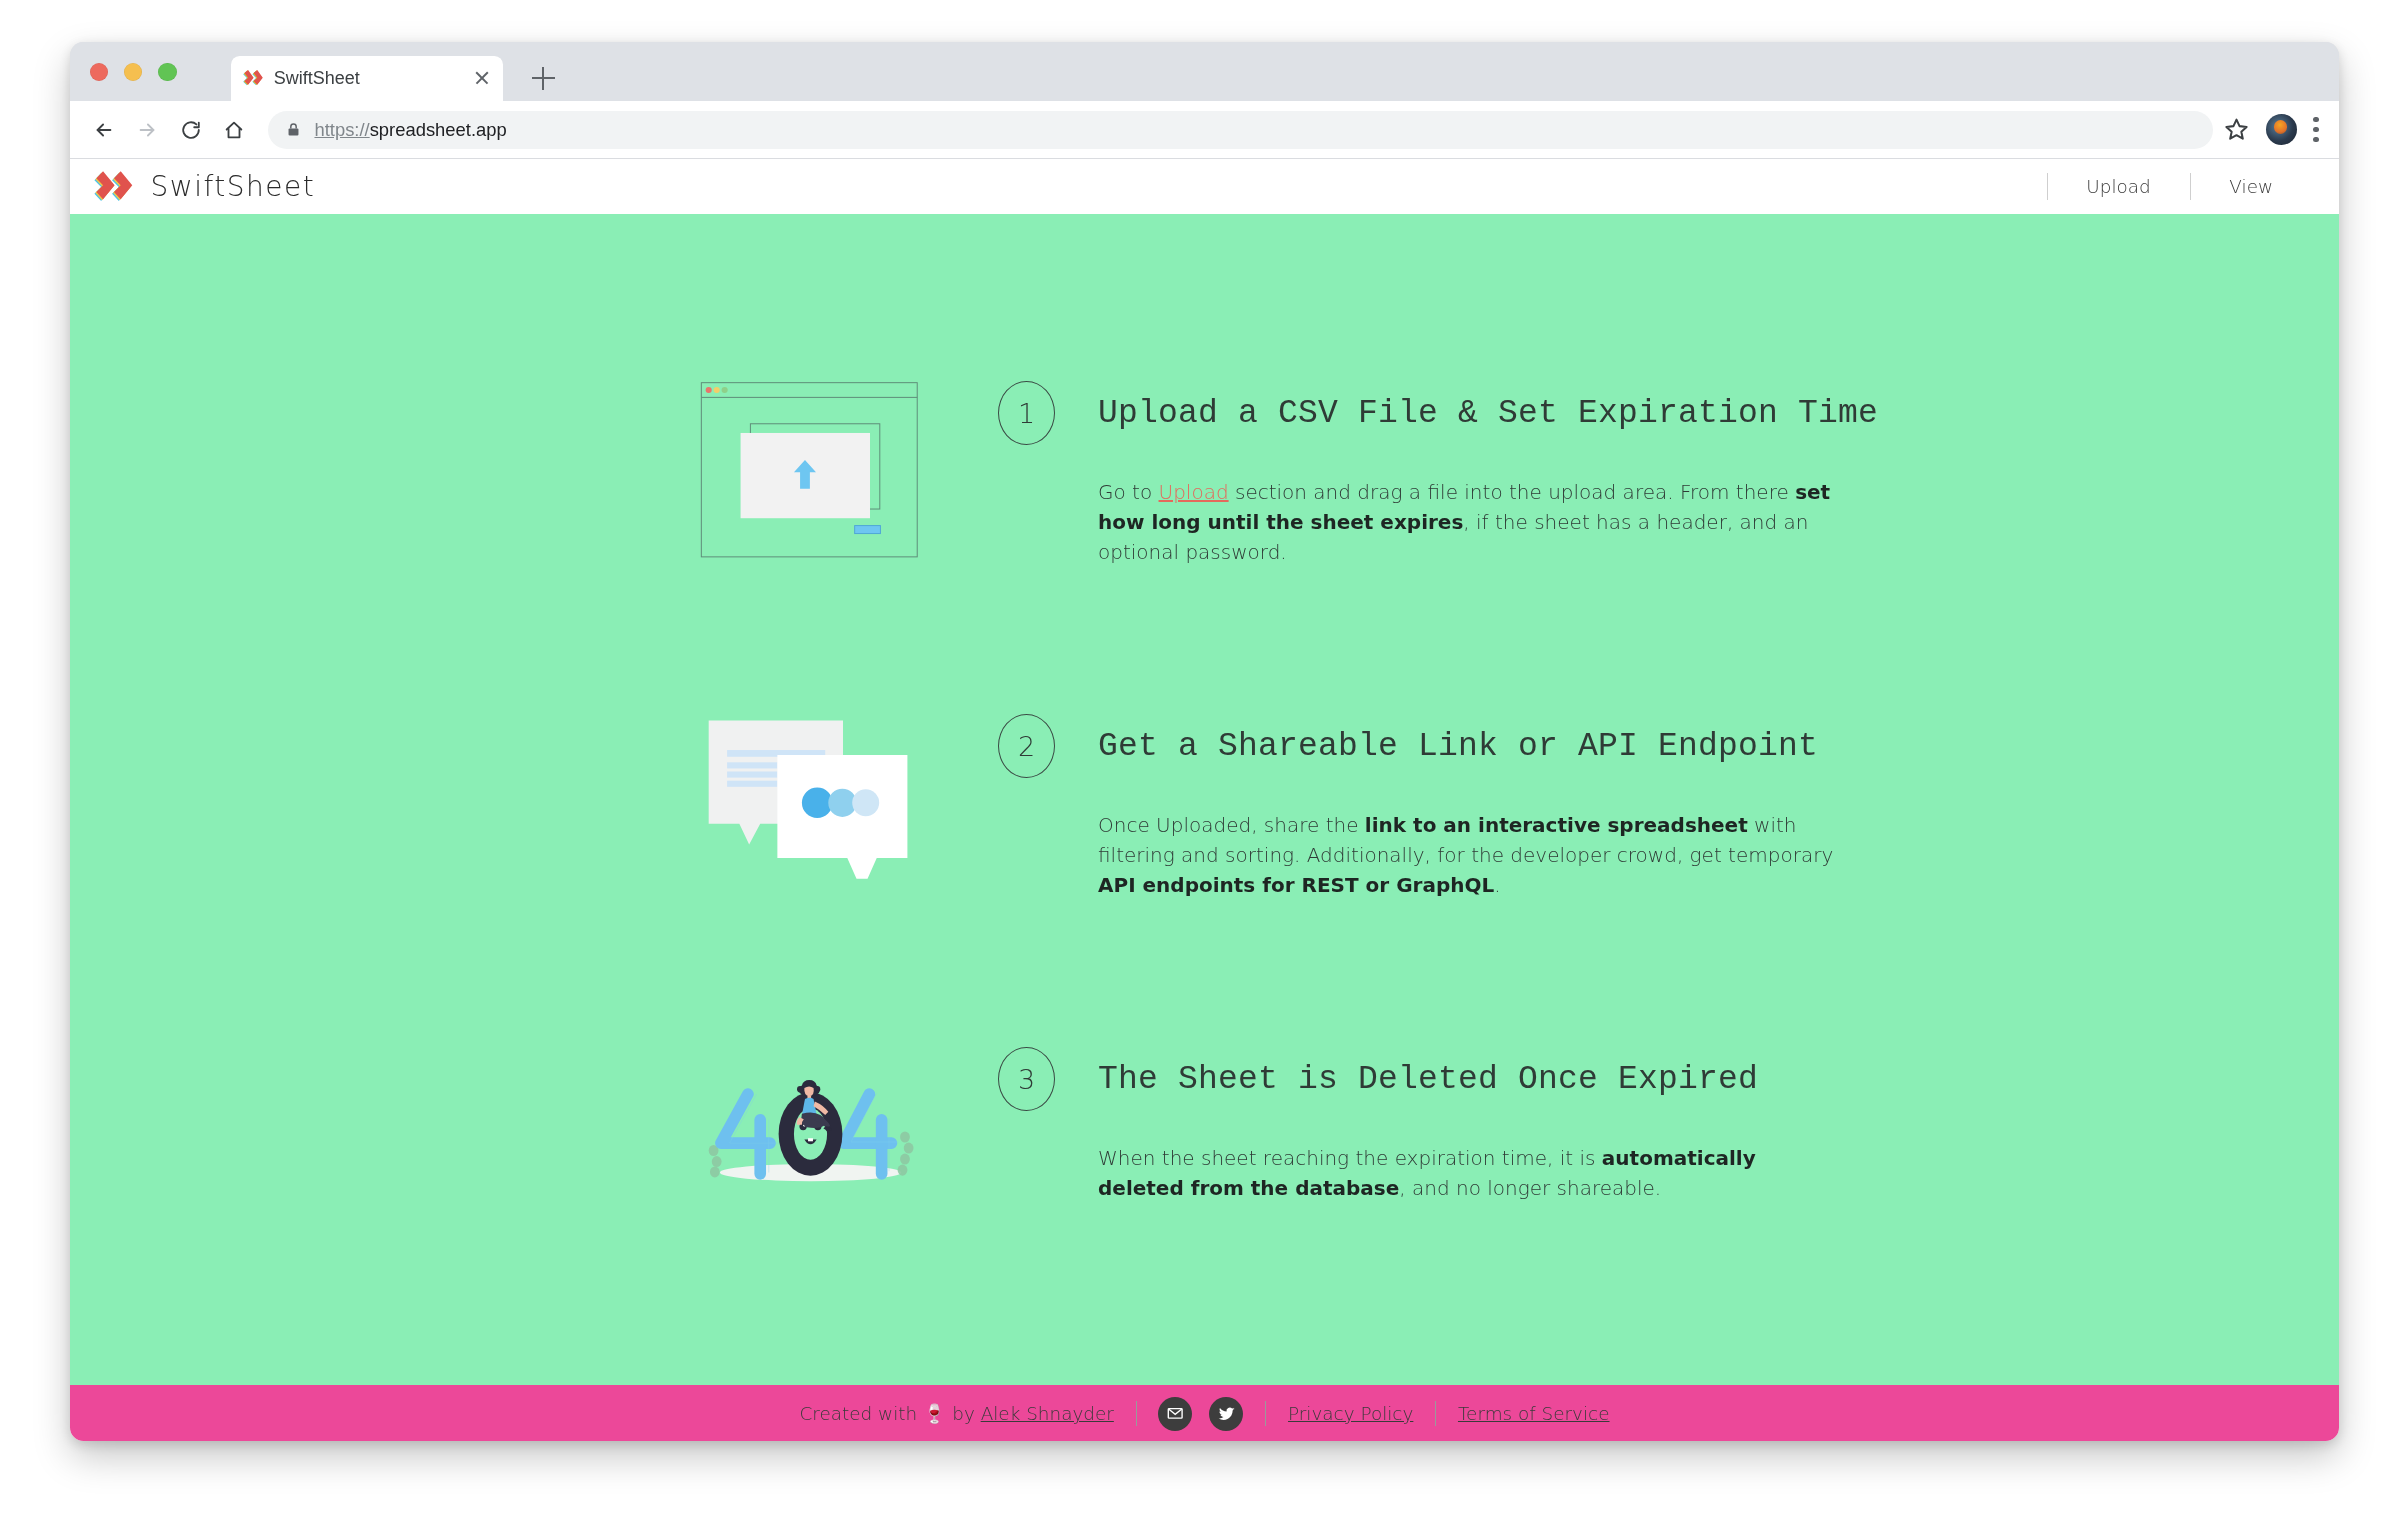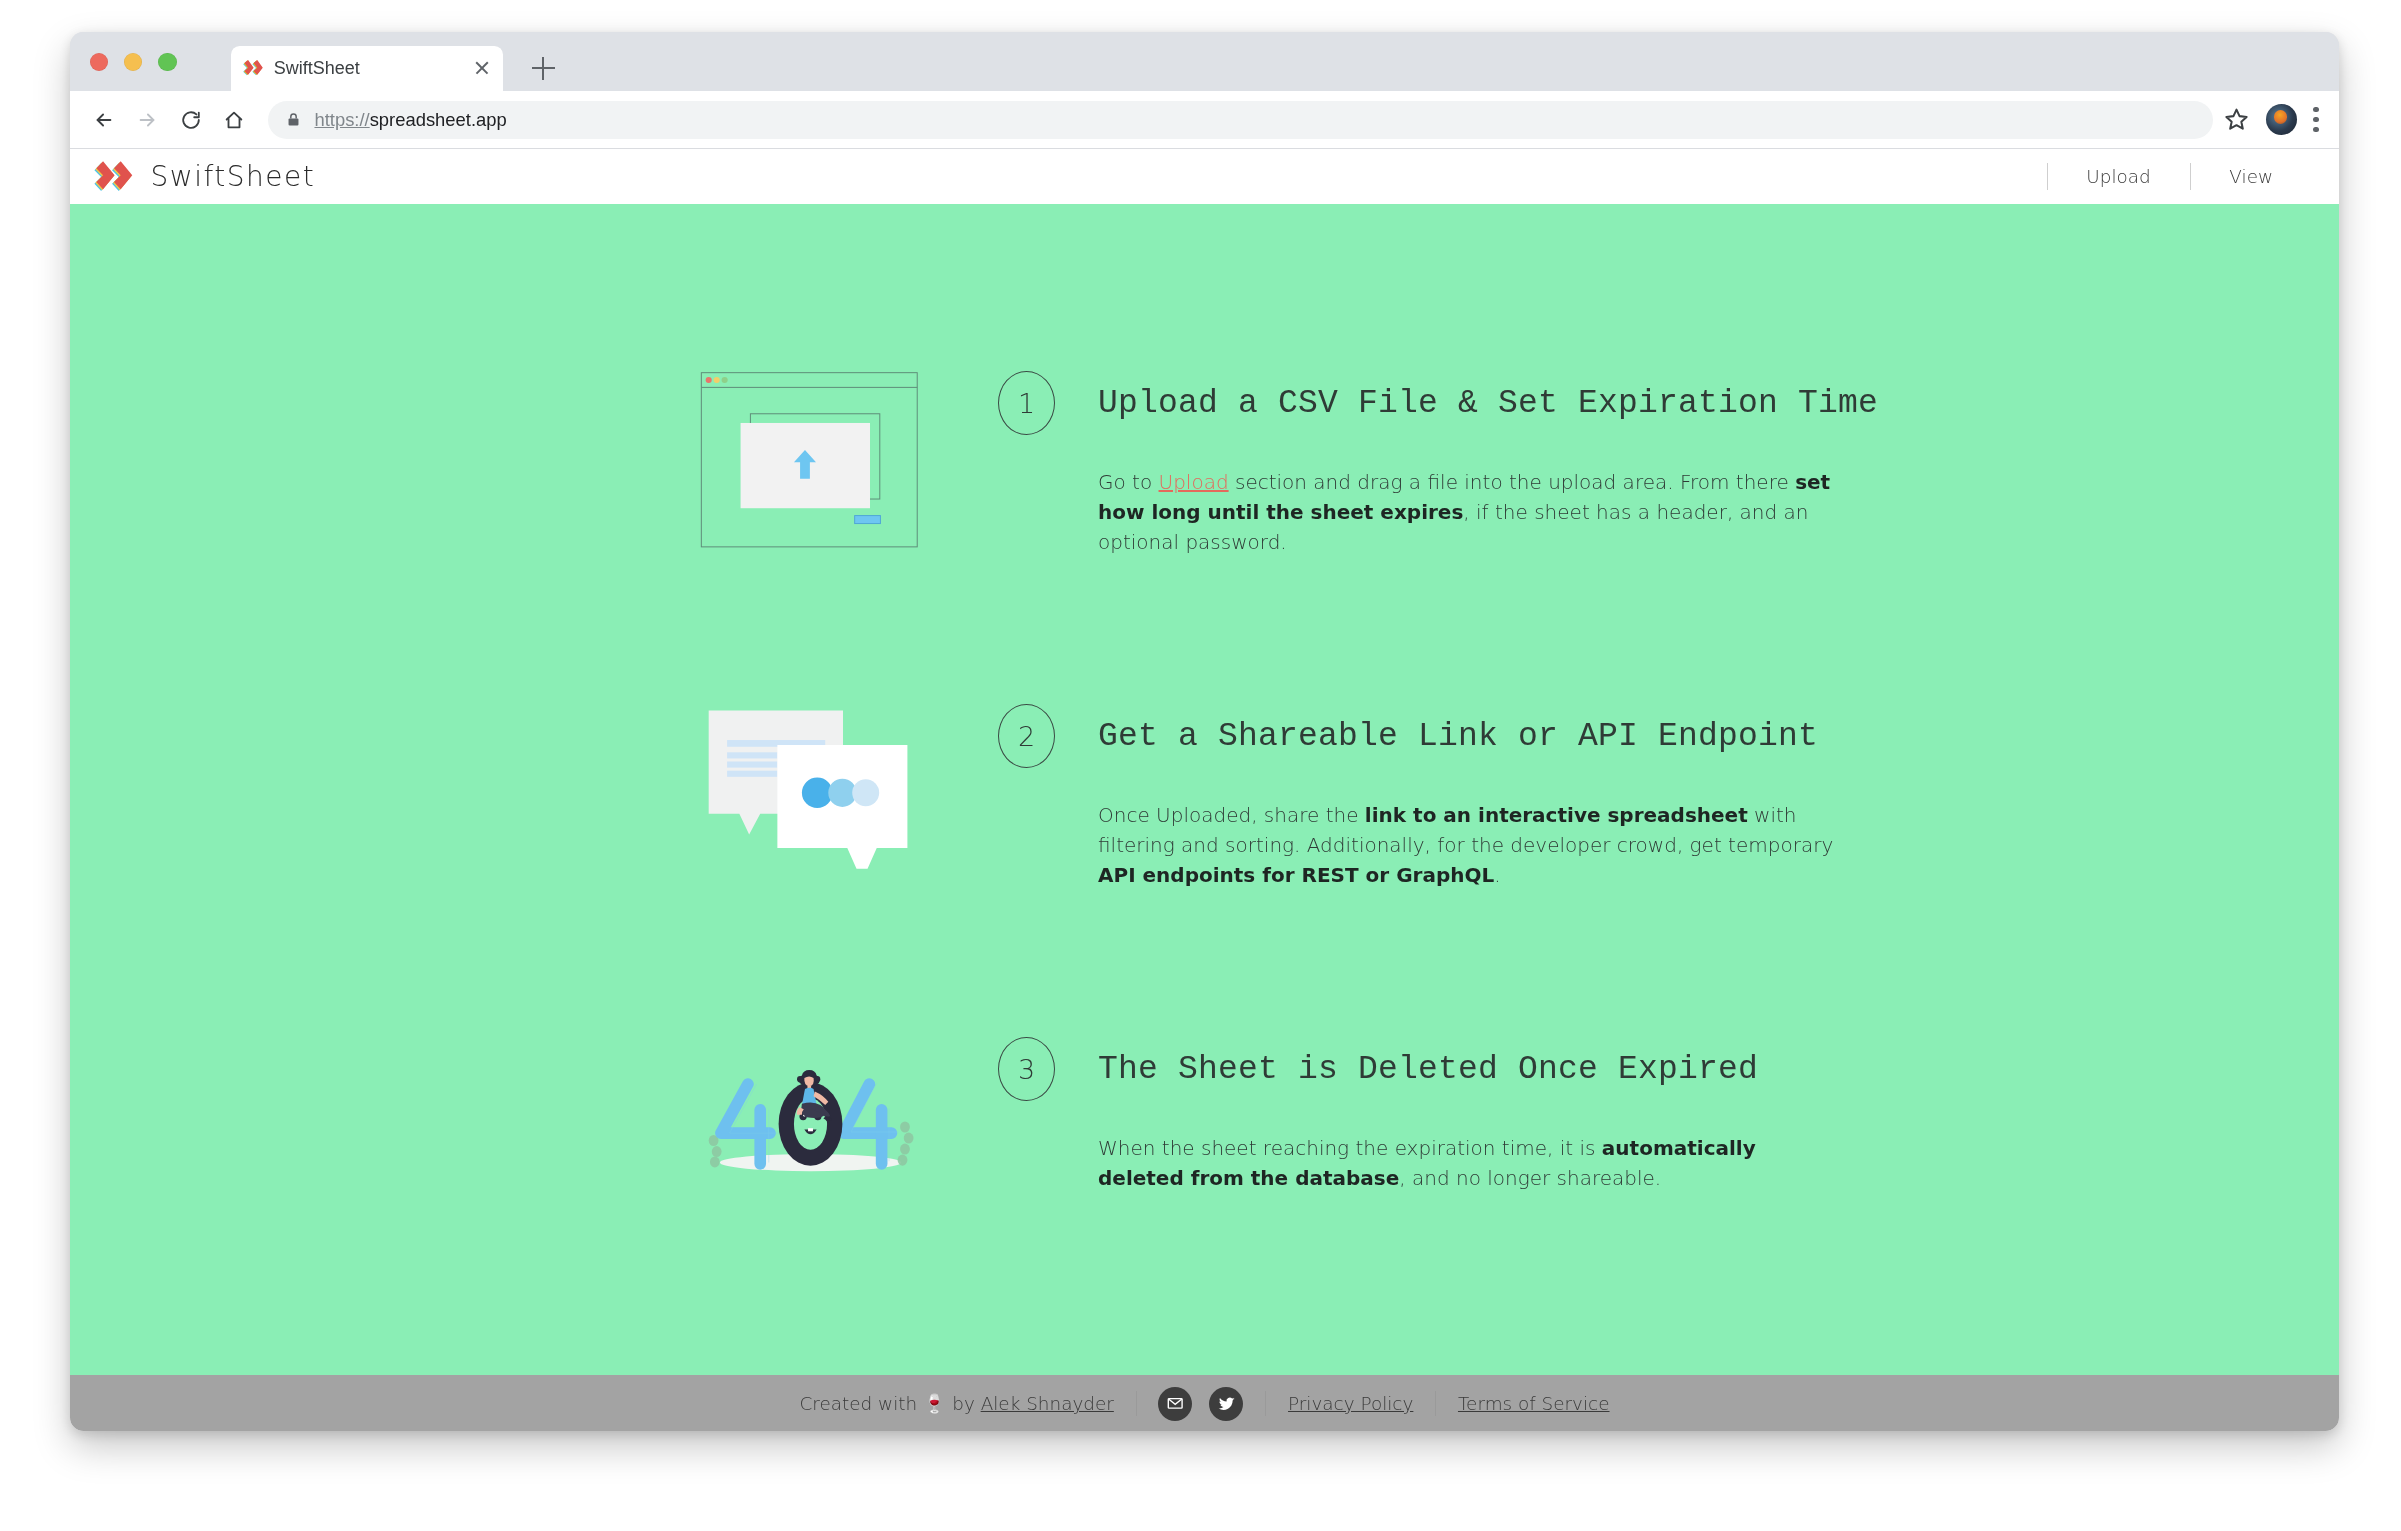--- a/index.html
+++ b/index.html
@@ -9,21 +9,21 @@
     width: 2401px;
     height: 1531px;
     overflow: hidden;
     font-family: "Liberation Sans", sans-serif;
   }
 
   
   #browser-window {
     position: absolute;
     left: 70px;
-    top: 32px;
+    top: 42px;
     width: 2269px;
     height: 1399px;
     border-radius: 13.5px;
     background: #dee1e6;
     box-shadow: 0 16px 37px rgba(0,0,0,0.22), 0 3.7px 11px rgba(0,0,0,0.12);
     overflow: hidden;
   }
 
   
   #tab-strip {
@@ -283,21 +283,21 @@
   .step-text b { font-weight: 700; color: #1e2623; }
   .inline-link {
     color: #e46a5c;
     text-decoration: underline;
   }
 
   
   #footer {
     position: relative;
     height: 57px;
-    background: #a3a3a3;
+    background: #ec4899;
     display: flex;
     align-items: center;
     justify-content: center;
   }
   #footer-inner {
     display: flex;
     align-items: center;
     font-size: 18.4px;
     color: #3a3a3a;
     font-family: "DejaVu Sans", sans-serif;

